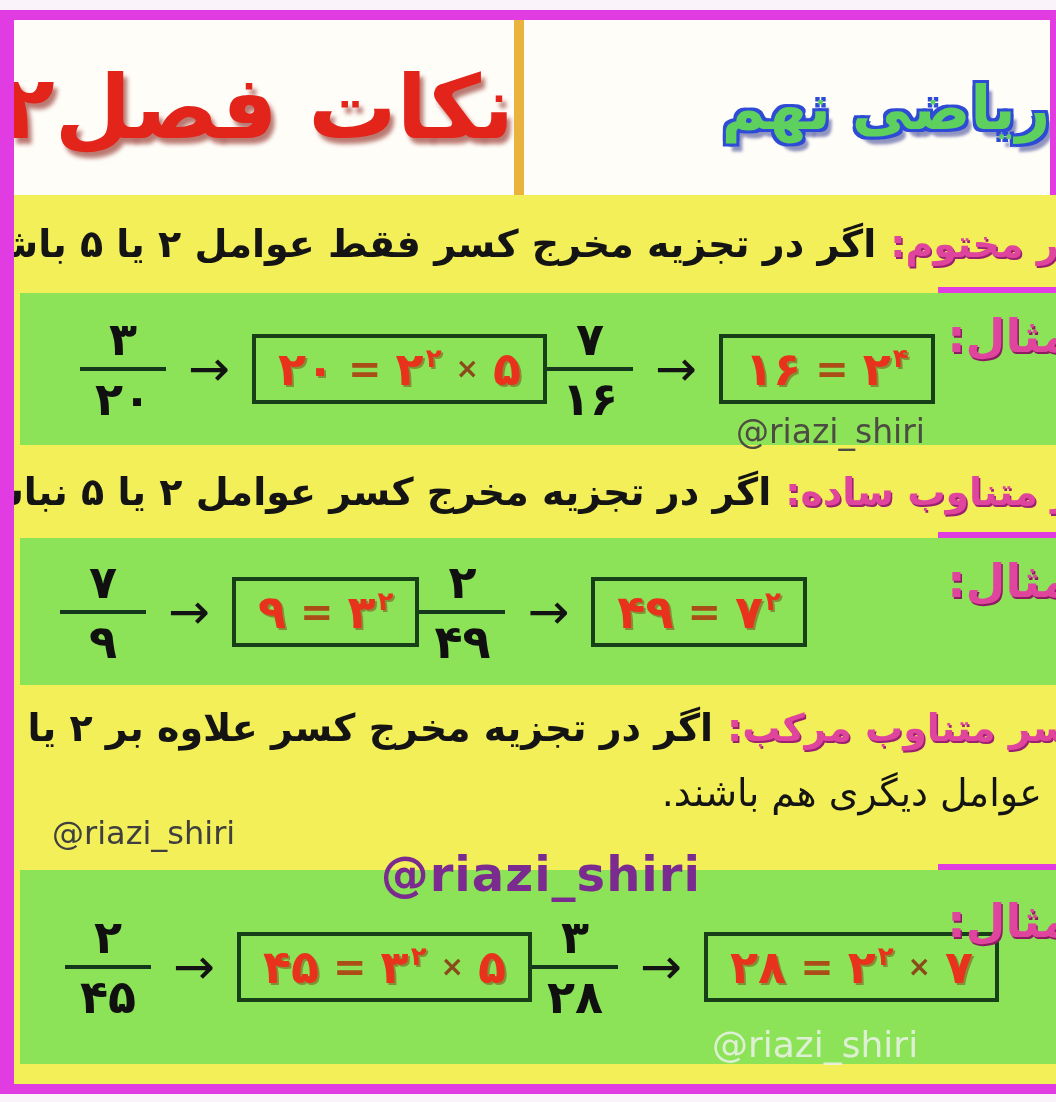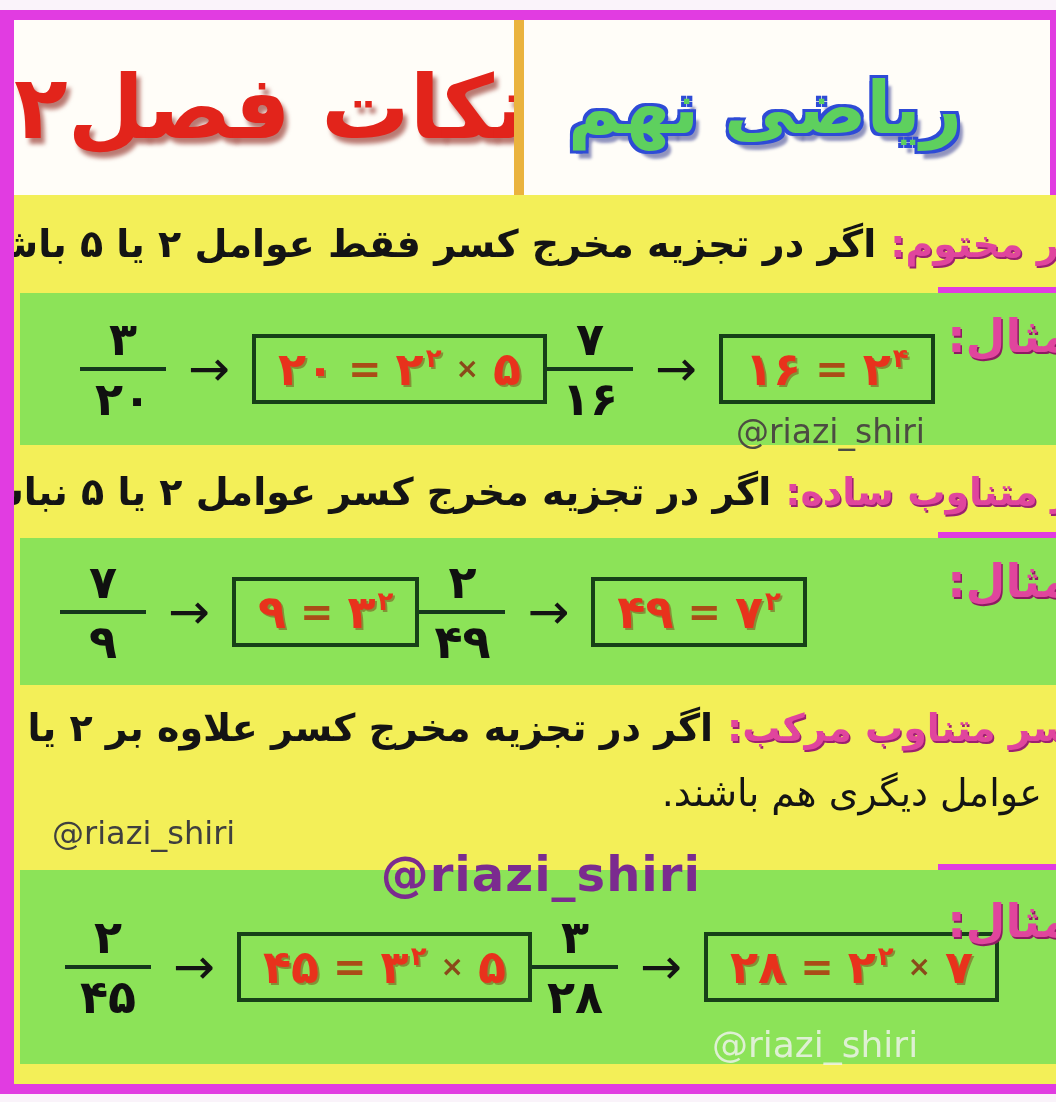--- a/index.html
+++ b/index.html
@@ -3,28 +3,28 @@
 <meta charset="utf-8">
 <style>
   html,body{margin:0;padding:0;background:#ffffff;}
   .page{position:relative;width:1056px;height:1102px;background:#faf3fa;overflow:hidden;
         font-family:"DejaVu Sans",sans-serif;}
   .frame{position:absolute;left:0;top:10px;width:1056px;height:1084px;background:#e13ce1;}
   .content{position:absolute;left:14px;top:20px;right:0;bottom:18px;background:#f3ef58;overflow:hidden;}
 
   
   .header-row{display:flex;height:175px;}
-  .hbox{background:#fffdf8;display:flex;align-items:center;justify-content:flex-start;overflow:hidden;}
+  .hbox{background:#fffdf8;display:flex;align-items:center;justify-content:flex-end;overflow:hidden;}
   .hbox-left{width:500px;}
   .hbox-right{flex:1;}
   .hdivider{width:10px;background:#eab33e;}
   .hsliver{width:6px;background:#e13ce1;}
   .title-left{font-size:88px;font-weight:bold;color:#e2241b;white-space:nowrap;
               text-shadow:4px 6px 4px rgba(130,15,5,.55);}
-  .title-right{font-size:72px;font-weight:bold;color:#5ed05e;white-space:nowrap;
+  .title-right{font-size:60px;font-weight:bold;color:#5ed05e;white-space:nowrap;
               text-shadow:-3px -3px 0 #2e4bd6,3px -3px 0 #2e4bd6,-3px 3px 0 #2e4bd6,3px 3px 0 #2e4bd6,6px 8px 3px rgba(10,20,120,.45);margin-left:44px;}
 
   
   .rule{display:flex;direction:rtl;align-items:center;justify-content:center;gap:14px;
         white-space:nowrap;font-weight:bold;color:#141414;}
   .rule1{height:98px;font-size:38px;}
   .rule2{height:93px;font-size:38px;}
   .rule3{height:185px;display:block;position:relative;}
   .rule3-line1{display:flex;direction:rtl;align-items:center;justify-content:center;gap:14px;
         white-space:nowrap;font-weight:bold;color:#141414;font-size:38px;height:86px;}

